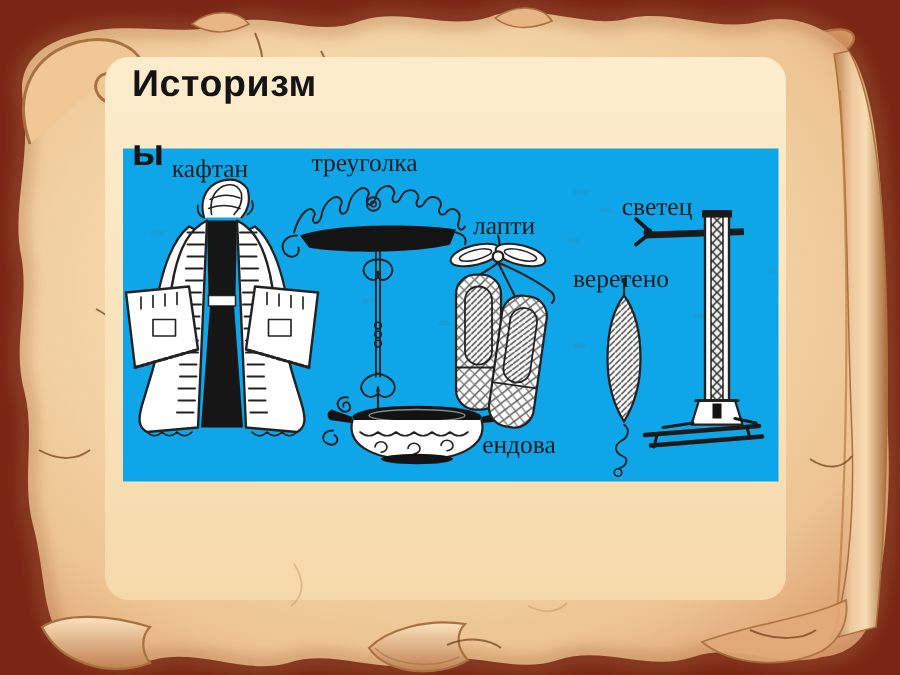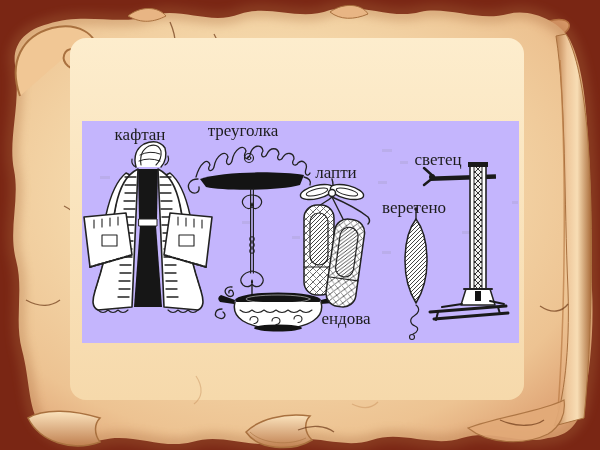--- a/index.html
+++ b/index.html
@@ -4,22 +4,22 @@
 <style>
   html,body{margin:0;padding:0;}
   body{width:600px;height:450px;overflow:hidden;background:#7a2614;
        font-family:"Liberation Sans",sans-serif;}
   .stage{position:relative;width:600px;height:450px;}
   .bg-svg{position:absolute;left:0;top:0;z-index:1;}
   .slide-title{position:absolute;left:88px;top:42px;z-index:4;
        color:#141414;font-weight:bold;font-size:25px;line-height:28px;
        letter-spacing:.4px;}
   .slide-title .t2{display:block;margin-top:18px;}
-  .figure-panel{position:absolute;left:82px;top:121px;width:437px;height:222px;
-       background:#c4b5fd;z-index:3;text-align:right;}
+  .figure-panel{position:absolute;left:82px;top:99px;width:437px;height:222px;
+       background:#0ea5e9;z-index:3;text-align:right;}
   .figure-panel svg{display:block;}
   .fig-label{font-family:"Liberation Serif",serif;font-size:17px;fill:#1c1c1c;}
 </style>
 </head>
 <body>
 
 <div class="stage">
 
   <svg class="bg-svg" width="600" height="450" viewBox="0 0 600 450">
     <defs>
@@ -94,20 +94,24 @@
     </g>
 
     <rect x="70" y="38" width="454" height="362" rx="16" fill="url(#gPanel)"></rect>
 
     <g stroke="#b97a44" stroke-width="1.2" opacity="0.35" fill="none">
       <path d="M196,376 C204,388 202,398 194,404"></path>
       <path d="M352,404 C364,410 372,408 378,402"></path>
     </g>
   </svg>
 
+  <div class="slide-title">
+    <span class="t1">Историзм</span>
+    <span class="t2">ы</span>
+  </div>
 
   <div class="figure-panel">
     <svg width="437" height="222" viewBox="0 0 437 222">
       <defs>
         <pattern id="weave" width="7" height="7" patternUnits="userSpaceOnUse">
           <rect width="7" height="7" fill="#ffffff"></rect>
           <path d="M0,7 L7,0" stroke="#555" stroke-width="1"></path>
           <path d="M0,0 L7,7" stroke="#777" stroke-width="0.8"></path>
         </pattern>
         <pattern id="hatchD" width="4" height="4" patternUnits="userSpaceOnUse">

